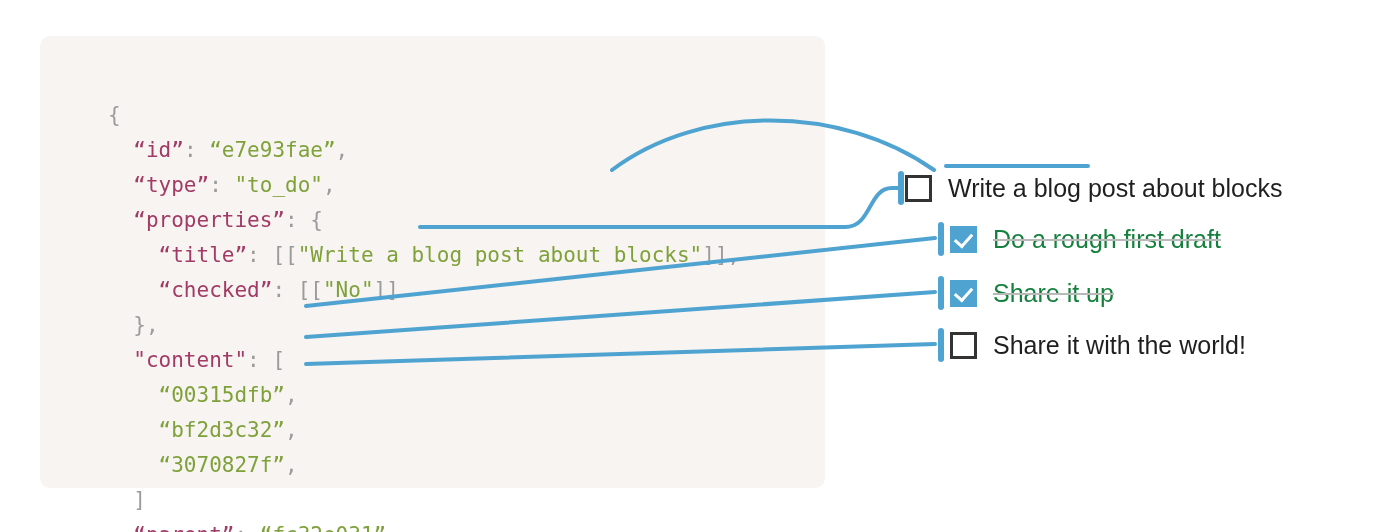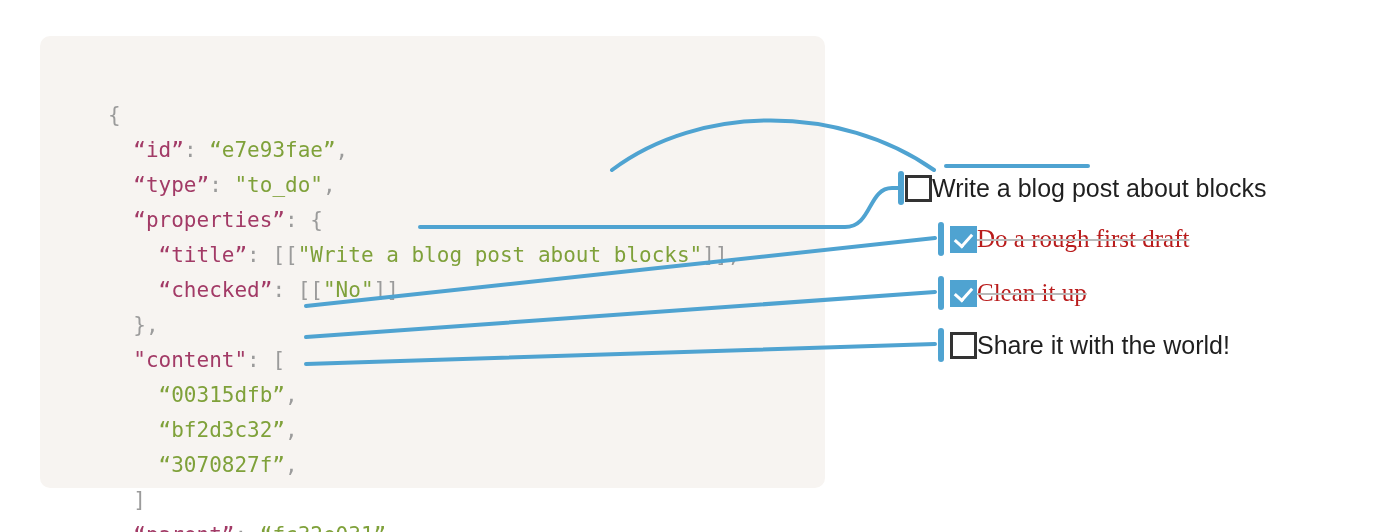--- a/index.html
+++ b/index.html
@@ -66,30 +66,30 @@
     position: absolute;
     left: 8px;
     top: 4px;
     width: 8px;
     height: 14px;
     border: solid #ffffff;
     border-width: 0 3px 3px 0;
     transform: rotate(42deg);
   }
   .todo-label {
+    margin-left: 16px;
     font-size: 25px;
     color: #1f1f1f;
     white-space: nowrap;
   }
   .todo-label.done {
-    color: #b91c1c;
+    color: #15803d;
     text-decoration: line-through;
     text-decoration-color: #B9B9B9;
     text-decoration-thickness: 2px;
-    font-family: Liberation Serif, serif;
   }
 
   
   #wires {
     position: absolute;
     left: 0;
     top: 0;
     width: 1400px;
     height: 532px;
     pointer-events: none;
@@ -129,21 +129,21 @@
     <span class="todo-label">Write a blog post about blocks</span>
   </div>
 
   <div class="todo-row" style="left:950px; top:222px;">
     <span class="cbox on"></span>
     <span class="todo-label done">Do a rough first draft</span>
   </div>
 
   <div class="todo-row" style="left:950px; top:276px;">
     <span class="cbox on"></span>
-    <span class="todo-label done">Clean it up</span>
+    <span class="todo-label done">Share it up</span>
   </div>
 
   <div class="todo-row" style="left:950px; top:328px;text-align:center;">
     <span class="cbox off"></span>
     <span class="todo-label">Share it with the world!</span>
   </div>
 
 </div>
 
 </body></html>

